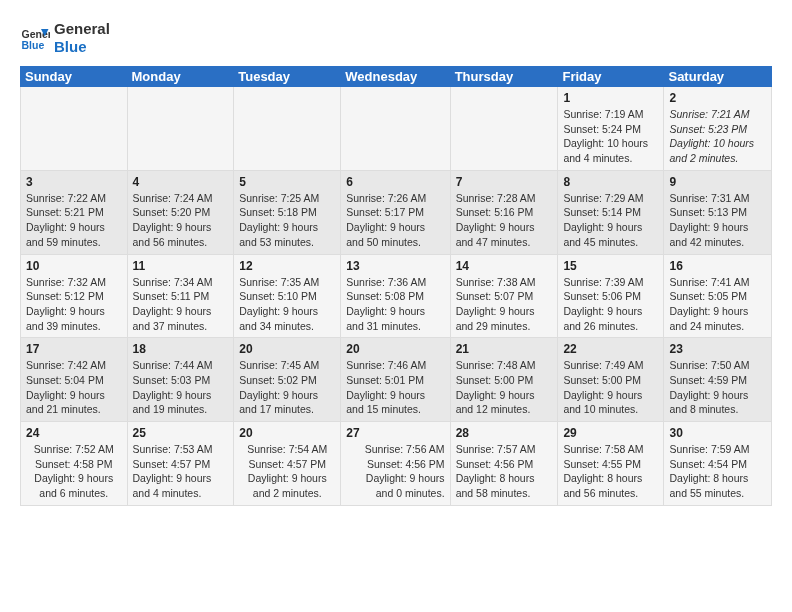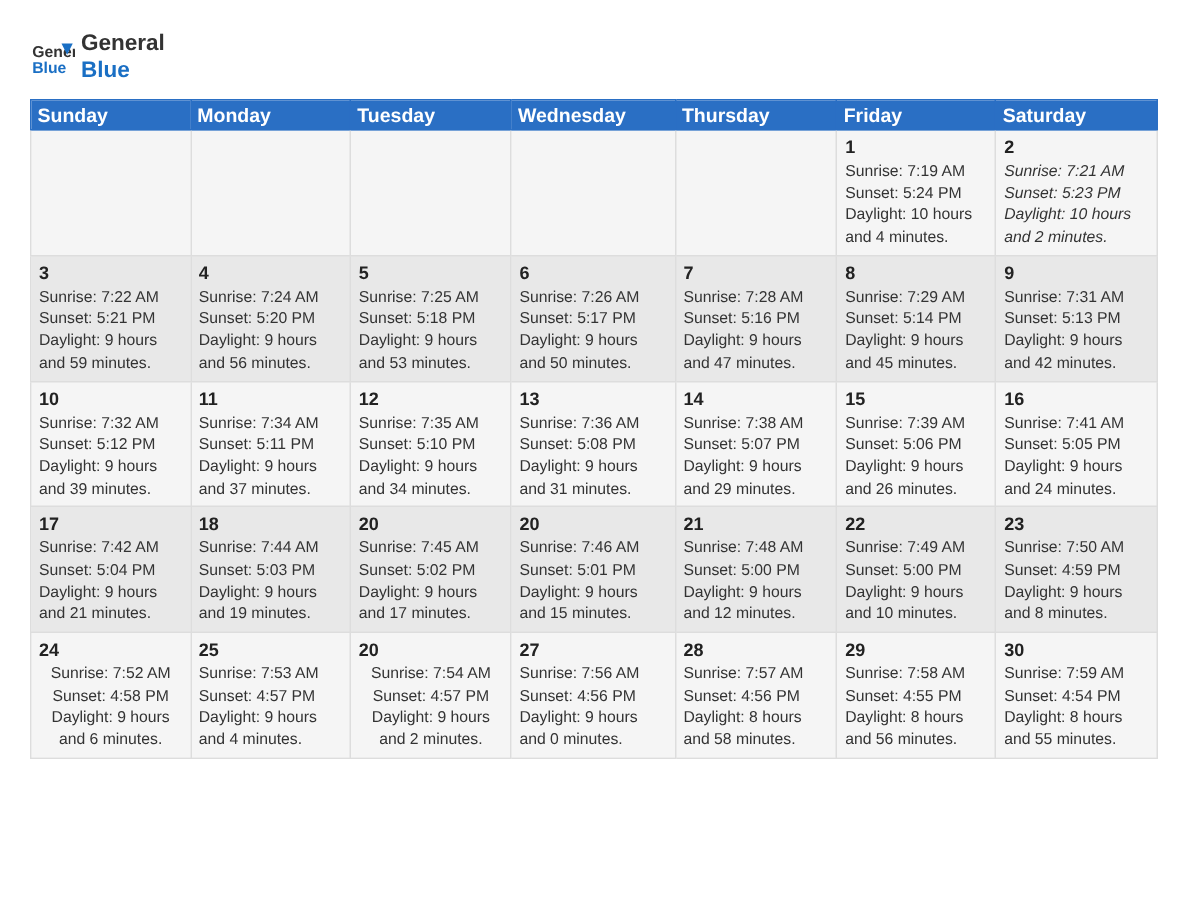--- a/index.html
+++ b/index.html
@@ -283,21 +283,21 @@
 Daylight: 9 hours and 4 minutes.</div>
         </td>
         <td>
           <span class="day-number">20</span>
           <div class="day-info" style="white-space: pre-line; text-align: center;">Sunrise: 7:54 AM
 Sunset: 4:57 PM
 Daylight: 9 hours and 2 minutes.</div>
         </td>
         <td>
           <span class="day-number">27</span>
-          <div class="day-info" style="white-space: pre-line;">Sunrise: 7:56 AM
+          <div class="day-info" style="white-space: pre-line; text-align: right;">Sunrise: 7:56 AM
 Sunset: 4:56 PM
 Daylight: 9 hours and 0 minutes.</div>
         </td>
         <td>
           <span class="day-number">28</span>
           <div class="day-info" style="white-space: pre-line;">Sunrise: 7:57 AM
 Sunset: 4:56 PM
 Daylight: 8 hours and 58 minutes.</div>
         </td>
         <td>

